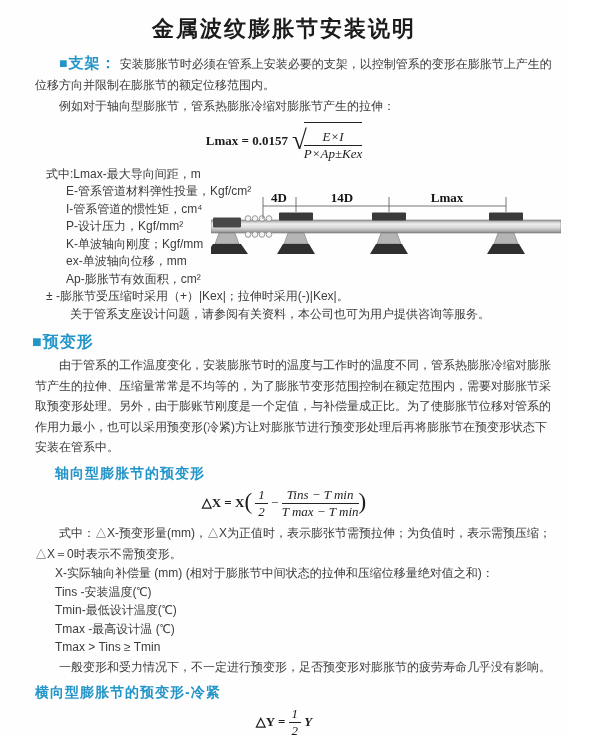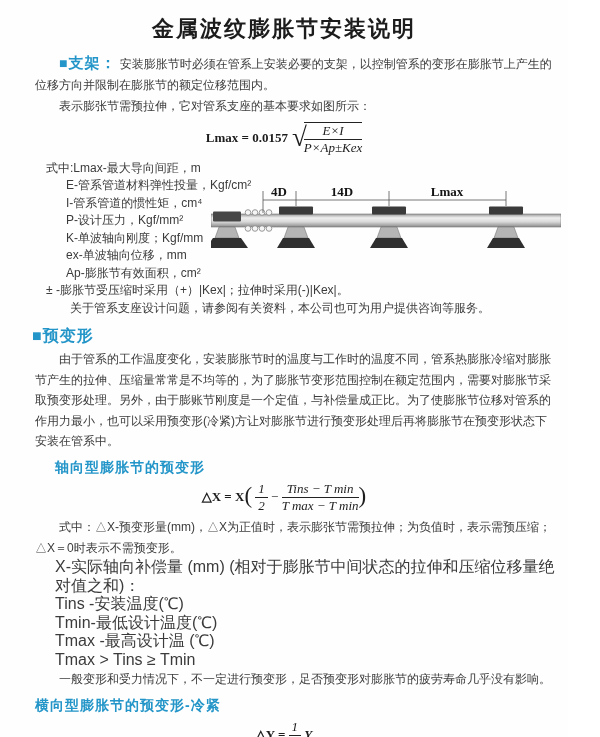--- a/index.html
+++ b/index.html
@@ -20,44 +20,44 @@
   .formula {
     text-align:center; font-family:"Liberation Serif", serif; color:#1d1d1d;
     font-size:13px; margin:5px 0 4px 0;
   }
   .fbold { font-weight:bold; }
   .it { font-style:italic; }
   .frac { display:inline-block; vertical-align:middle; text-align:center; line-height:1.1; font-style:italic; }
   .fnum { display:block; border-bottom:1px solid #222; padding:0 3px 1px; }
   .fden { display:block; padding-top:1px; }
   .sqrt { font-size:27px; font-weight:normal; vertical-align:middle; margin:0 -3px 0 4px; position:relative; top:-1px; }
-  .radicand { display:inline-block; vertical-align:middle; border-top:1.3px solid #222; padding-top:1px; }
+  .radicand { display:inline-block; vertical-align:middle; border-top:1.3px solid #222; padding-top:7px; }
   .bigparen { font-size:23px; font-weight:normal; vertical-align:middle; position:relative; top:-1px; }
   .vars-wrap { position:relative; margin-left:46px; margin-right:5px; }
   .vline { font-size:12px; line-height:17.5px; }
   .vindent { margin-left:20px; }
   .diagram { position:absolute; top:24px; right:2px; width:350px; height:85px; }
   .h2head { font-size:16px; font-weight:bold; color:#2395c8; margin:9px 0 2px 32px; letter-spacing:1px; }
   .h3head { font-size:14px; font-weight:bold; color:#2395c8; margin:7px 8px 3px 55px; letter-spacing:1px; }
   .h3head.l35 { margin-left:35px; }
   .body20 { line-height:20.5px; }
-  .defline { font-size:16px; line-height:18.5px; margin-left:55px; }
+  .defline { font-size:12px; line-height:18.5px; margin-left:55px; }
   .mt4 { margin-top:4px; }
   .mt2 { margin-top:2px; }
 </style>
 </head>
 <body>
 
 <div class="page">
 
   <div class="title">金属波纹膨胀节安装说明</div>
 
   <p class="para indent sec1"><span class="sec-inline-head"><span class="sq">■</span><span>支架：</span></span><span> 安装膨胀节时必须在管系上安装必要的支架，以控制管系的变形在膨胀节上产生的位移方向并限制在膨胀节的额定位移范围内。</span></p>
 
-  <p class="para indent">表示膨张节需预拉伸，它对管系支座的基本要求如图所示：</p>
+  <p class="para indent">例如对于轴向型膨胀节，管系热膨胀冷缩对膨胀节产生的拉伸：</p>
 
   <div class="formula">
     <span class="fbold">Lmax = 0.0157</span><span class="sqrt">√</span><span class="radicand"><span class="frac"><span class="fnum">E×I</span><span class="fden">P×Ap±Kex</span></span></span>
   </div>
 
   <div class="vars-wrap">
     <div class="vline">式中:Lmax-最大导向间距，m</div>
     <div class="vline vindent">E-管系管道材料弹性投量，Kgf/cm²</div>
     <div class="vline vindent">I-管系管道的惯性矩，cm⁴</div>
     <div class="vline vindent">P-设计压力，Kgf/mm²</div>

